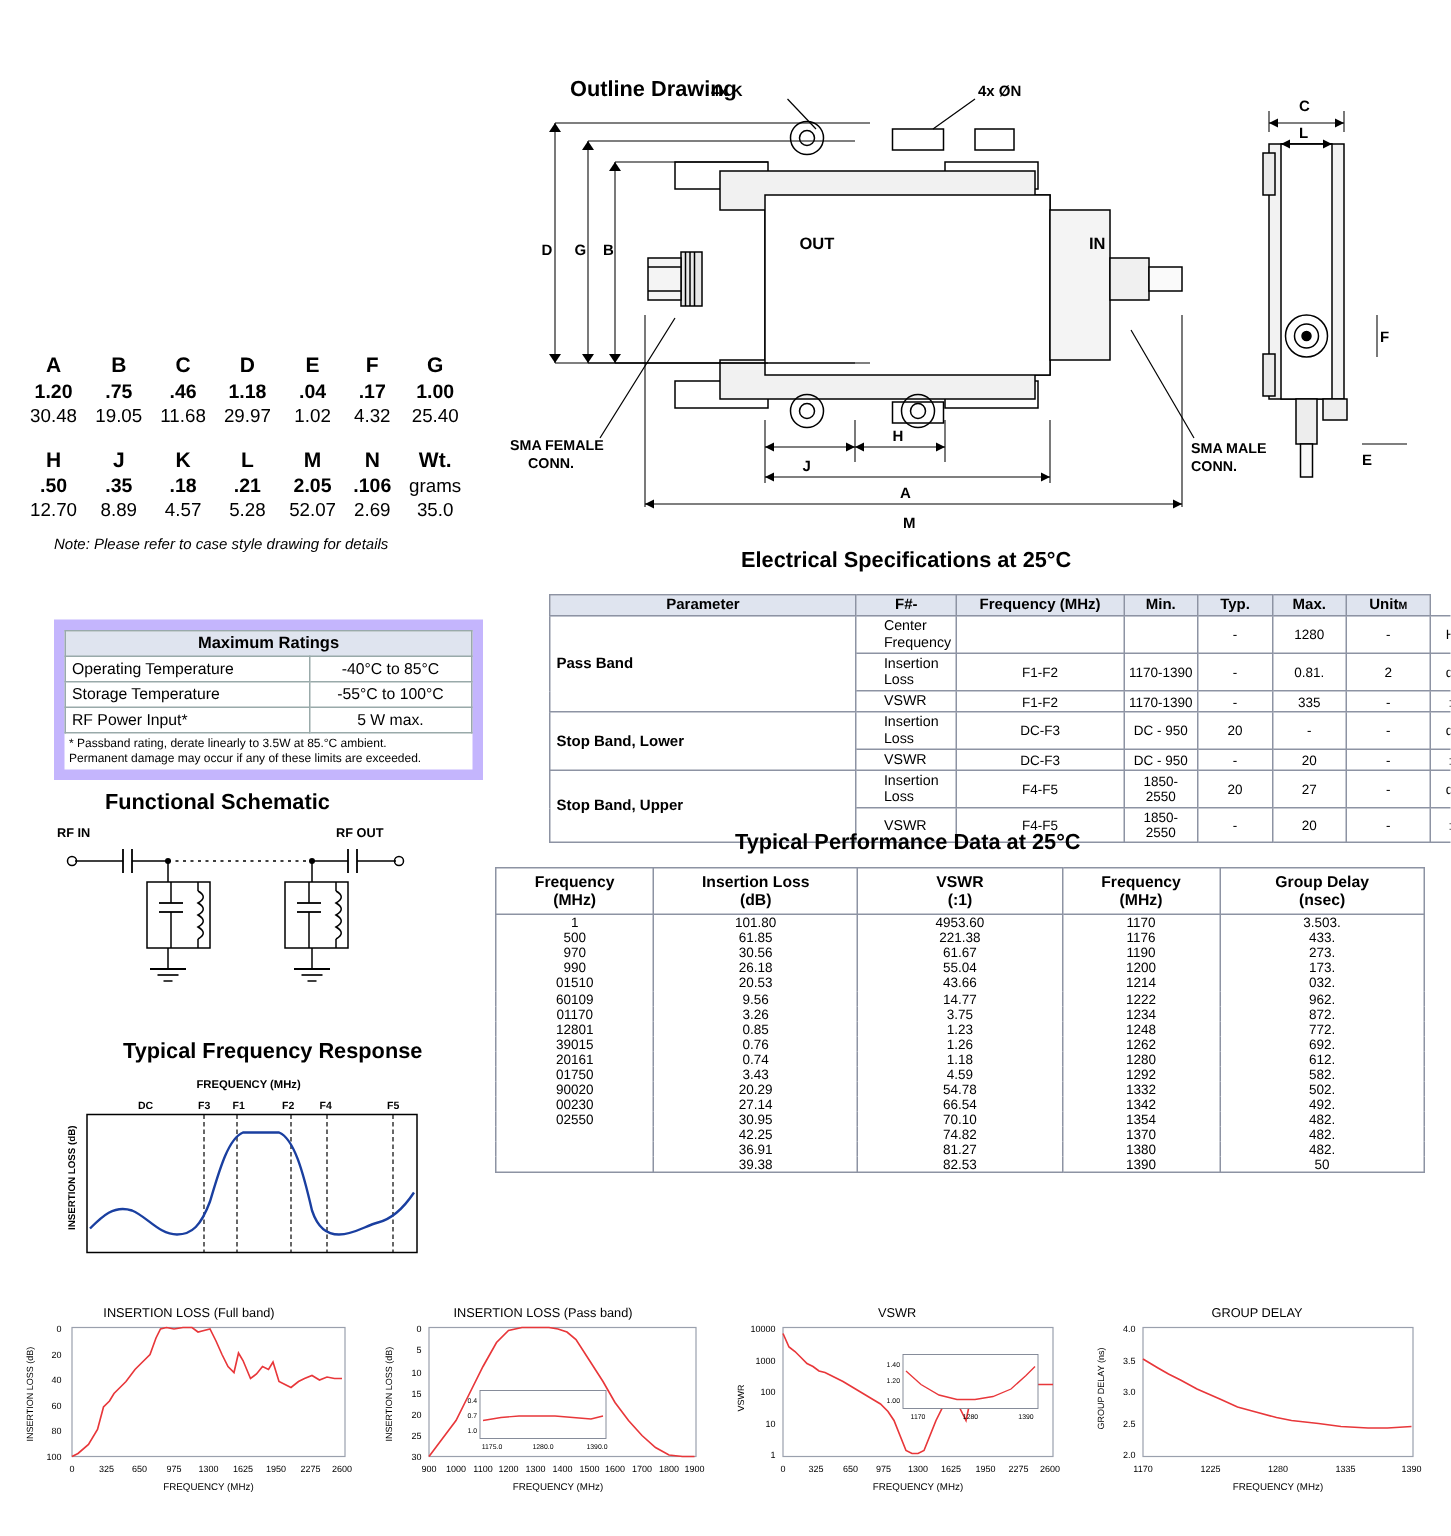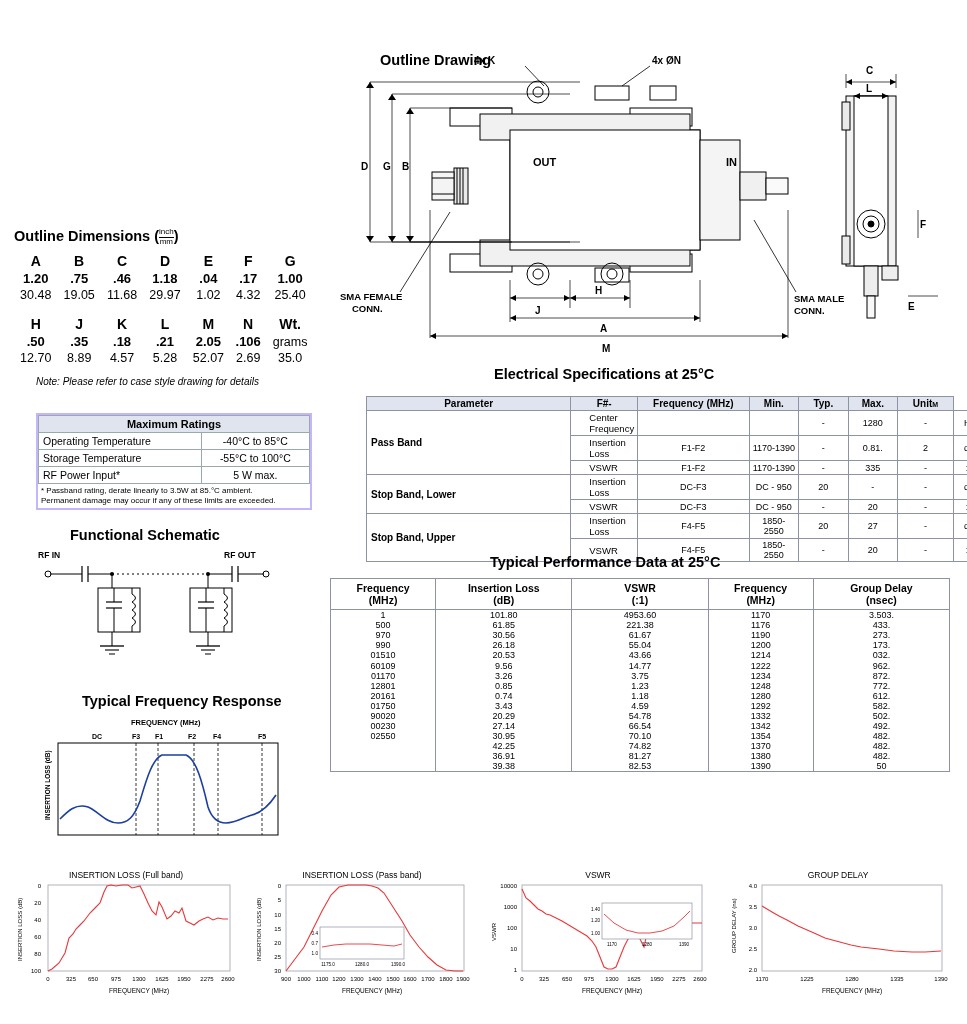--- a/index.html
+++ b/index.html
@@ -22,21 +22,21 @@
   #outline-dims .title .frac{font-size:8px;font-weight:normal;display:inline-block;text-align:center;line-height:1.05;vertical-align:middle;}
   #outline-dims .frac span{display:block;}
   #outline-dims .frac .top{border-bottom:1px solid #000;}
   #outline-dims table{width:300px;margin-top:6px;}
   #outline-dims td{text-align:center;font-size:13px;padding:1px 2px;}
   #outline-dims tr.hdr td{font-weight:bold;font-size:14px;}
   #outline-dims tr.mm td{font-size:12.5px;}
   #outline-dims .note{font-size:10px;font-style:italic;margin-top:10px;margin-left:22px;}
 
   
-  #max-ratings{left:36px;top:413px;width:272px;border:2px solid #c4b5fd;}
+  #max-ratings{left:36px;top:413px;width:272px;border:7px solid #c4b5fd;}
   #max-ratings table{width:100%;font-size:10.5px;}
   #max-ratings td{border:1px solid #9aa;padding:2px 4px;}
   #max-ratings .hdr td{background:#dfe4ef;text-align:center;font-weight:bold;font-size:11px;}
   #max-ratings td.val{text-align:center;width:40%;}
   #max-ratings .foot{font-size:8px;padding:2px 3px;line-height:1.25;}
 
   
   #fn-schem-title{left:70px;top:527px;font-size:14.5px;font-weight:bold;}
   #fn-schem{left:26px;top:546px;width:280px;height:120px;}
 
@@ -69,23 +69,20 @@
   
   .chartbox{position:absolute;top:870px;height:150px;}
   .chartbox .ct{font-size:8.5px;text-align:center;margin-bottom:1px;}
 
   svg{display:block;}
 </style>
 </head>
 <body>
 
 <div class="abs" id="outline-dims">
-  <div class="title">
-    <span>Outline Dimensions (</span><span class="frac"><span class="top">inch</span><span>mm</span></span><span>)</span>
-  </div>
   <table>
     <tbody>
         <tr class="hdr">
       <td>A</td>
       <td>B</td>
       <td>C</td>
       <td>D</td>
       <td>E</td>
       <td>F</td>
       <td>G</td>
@@ -551,20 +548,27 @@
           <td>3.75</td>
           <td>1234</td>
           <td>872.</td>
         </tr>
         <tr>
           <td>12801</td>
           <td>0.85</td>
           <td>1.23</td>
           <td>1248</td>
           <td>772.</td>
+        </tr>
+        <tr>
+          <td>39015</td>
+          <td>0.76</td>
+          <td>1.26</td>
+          <td>1262</td>
+          <td>692.</td>
         </tr>
         <tr>
           <td>20161</td>
           <td>0.74</td>
           <td>1.18</td>
           <td>1280</td>
           <td>612.</td>
         </tr>
         <tr>
           <td>01750</td>

